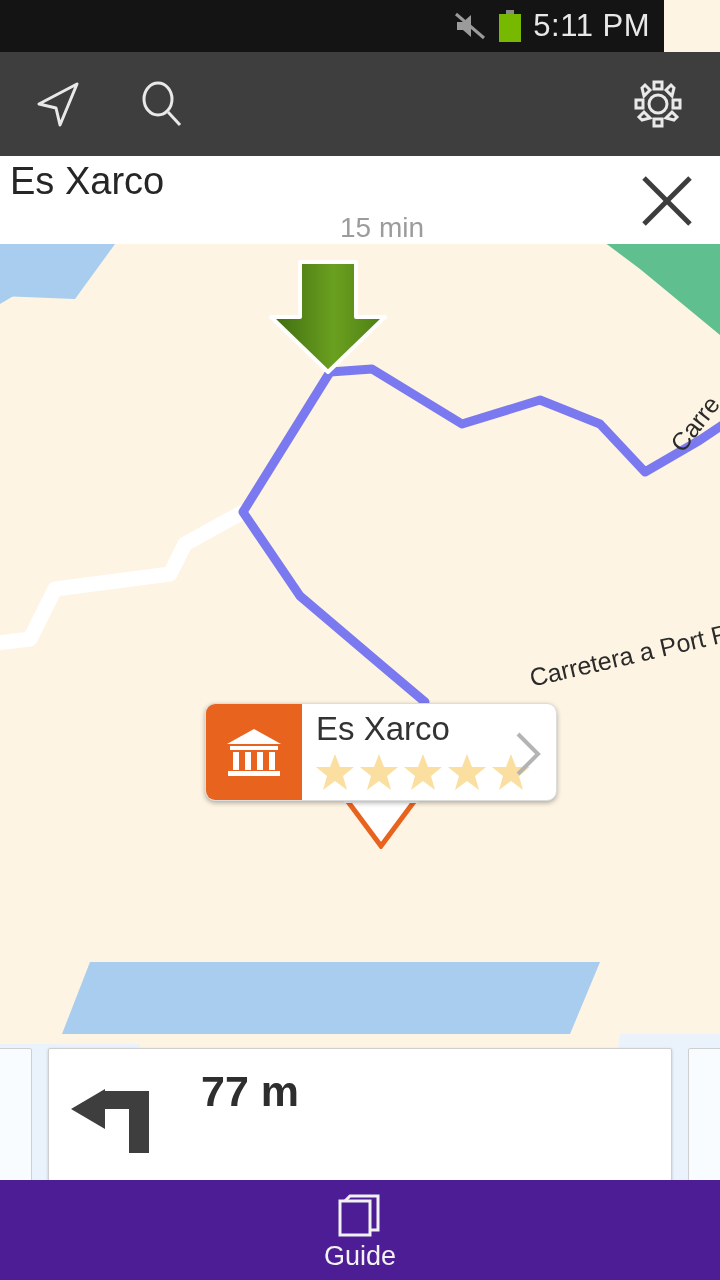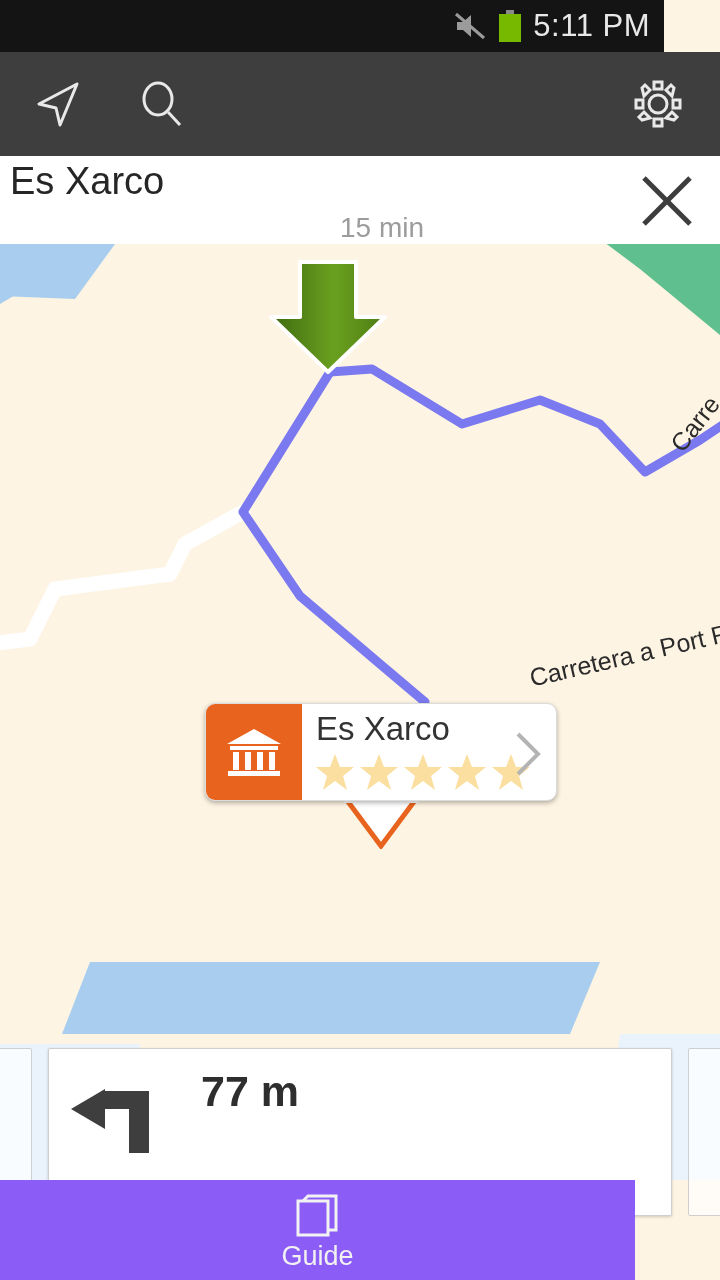--- a/index.html
+++ b/index.html
@@ -56,21 +56,21 @@
   .card{position:absolute;top:0;height:168px;border-radius:2px;box-sizing:border-box;margin-top:48px;}
   .peek{background:rgba(255,255,255,0.72);border:1px solid #cfcfcf;}
   .peek-l{left:-78px;width:110px;}
   .peek-r{right:-78px;width:110px;}
   .turncard{left:48px;width:624px;background:#fff;border:1px solid #cfcfcf;box-shadow:0 1px 3px rgba(0,0,0,.18);}
   .turn-arrow{position:absolute;left:18px;top:38px;width:92px;height:72px;}
   .turn-dist{position:absolute;left:152px;top:18px;font-size:43px;color:#2e2e2e;font-weight:bold;}
   .turn-instr{position:absolute;left:152px;top:82px;font-size:30px;color:#2e2e2e;}
 
   
-  .bottomnav{position:absolute;left:0;top:1180px;width:635px;height:100px;background:#8b5cf6;display:flex;}
+  .bottomnav{position:absolute;left:0;top:1180px;width:720px;height:100px;background:#4c1d95;display:flex;}
   .nav-item{flex:1;position:relative;display:flex;flex-direction:column;align-items:center;
             justify-content:center;gap:2px;}
   .nav-item.active{background:#262626;}
   .nav-ico{height:50px;display:flex;align-items:flex-end;justify-content:center;}
   .nav-lbl{color:#f2f2f2;font-size:27px;line-height:30px;}
   .dots{display:flex;gap:9px;align-items:center;height:50px;}
   .dots span{width:13px;height:13px;border-radius:50%;background:#f2f2f2;display:block;}
 </style>
 </head>
 <body>

